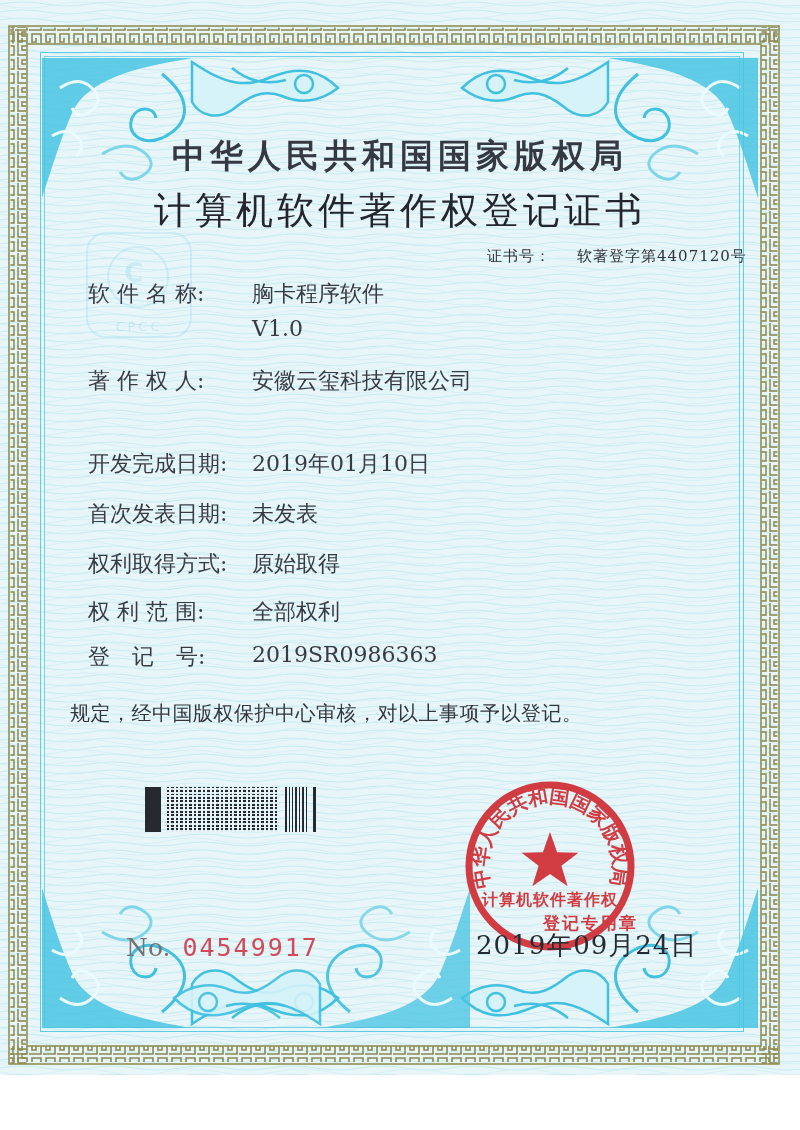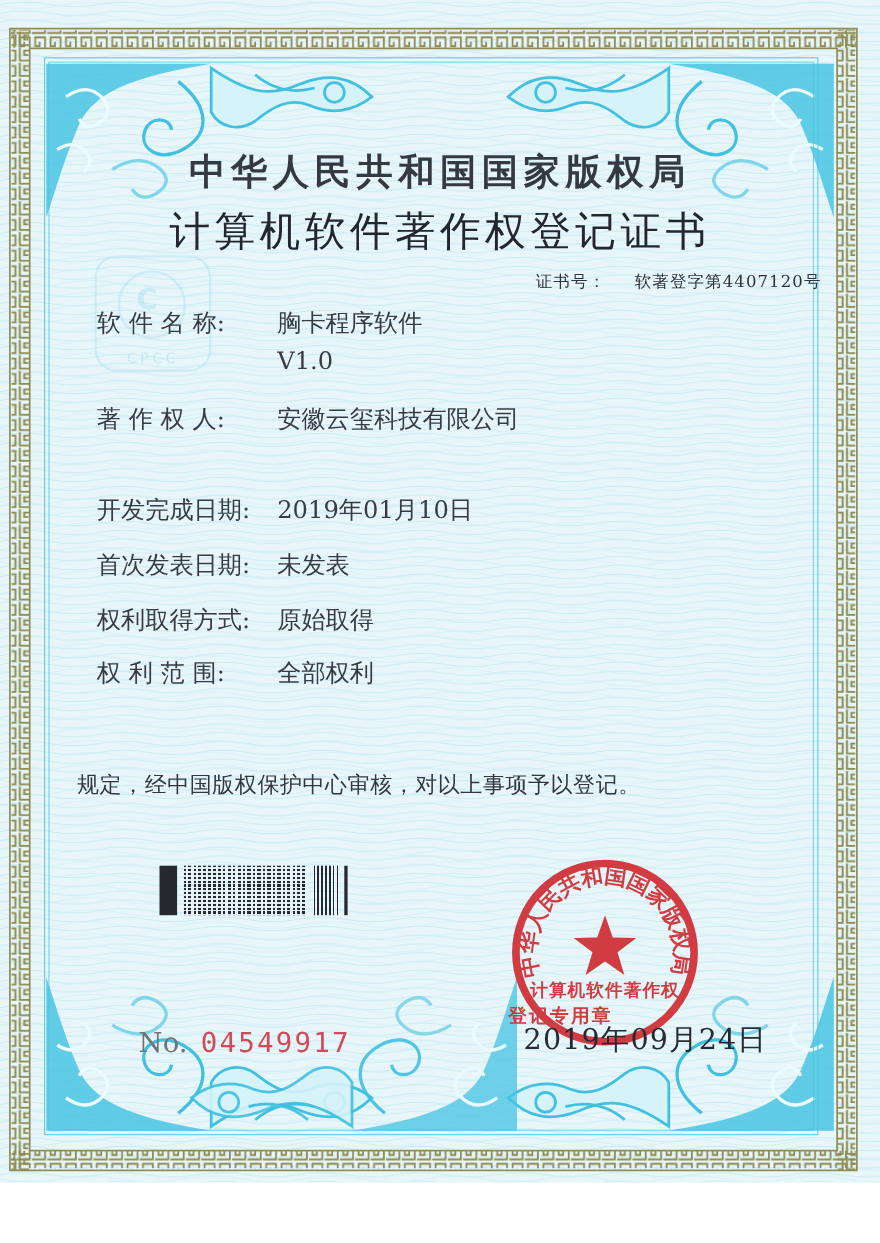--- a/index.html
+++ b/index.html
@@ -32,21 +32,21 @@
   .cpcc{position:absolute;left:86px;top:232px;width:102px;height:102px;z-index:2;opacity:.55;
     border:2px solid rgba(126,205,230,.45);border-radius:20px;}
   .cpcc .c-circle{position:absolute;left:19px;top:12px;width:58px;height:58px;border:2px solid rgba(126,205,230,.45);border-radius:50%;}
   .cpcc .c-glyph{position:absolute;left:36px;top:24px;font-size:26px;color:rgba(126,205,230,.5);font-family:"DejaVu Sans",sans-serif;font-weight:bold;}
   .cpcc .c-text{position:absolute;left:0;bottom:2px;width:100%;text-align:center;font-size:13px;
     letter-spacing:3px;color:rgba(126,205,230,.55);font-family:"DejaVu Sans",sans-serif;}
   .seal{position:absolute;left:462px;top:778px;width:176px;height:176px;z-index:4;opacity:.93;}
   .seal svg{position:absolute;left:0;top:0;}
   .seal .s-line1{position:absolute;left:0;top:112px;width:176px;text-align:center;font-weight:bold;
     font-size:16px;color:#d02f35;letter-spacing:1px;}
-  .seal .s-line2{position:absolute;left:0;top:134px;width:176px;text-align:left;font-weight:bold;
+  .seal .s-line2{position:absolute;left:0;top:134px;width:176px;text-align:right;font-weight:bold;
     font-size:17px;color:#d02f35;letter-spacing:2px;}
   .seal-date{position:absolute;left:476px;top:928px;font-size:26px;color:#262a33;letter-spacing:1px;z-index:5;}
   .serial{position:absolute;left:126px;top:933px;z-index:3;white-space:nowrap;}
   .serial .s-prefix{font-size:25px;color:#737373;}
   .serial .s-number{font-size:25px;font-family:"DejaVu Sans Mono","Liberation Mono",monospace;
     color:#d24a58;margin-left:12px;letter-spacing:2px;}
 </style>
 </head>
 <body>
 
@@ -131,20 +131,23 @@
   </div>
 
   <div class="row" style="top:549px">
     <span class="lbl">权利取得方式:</span><span class="val">原始取得</span>
   </div>
 
   <div class="row" style="top:597px">
     <span class="lbl">权 利 范 围:</span><span class="val">全部权利</span>
   </div>
 
+  <div class="row" style="top:642px">
+    <span class="lbl">登　记　号:</span><span class="val">2019SR0986363</span>
+  </div>
 
   <div class="statement">
     <div class="l2">规定，经中国版权保护中心审核，对以上事项予以登记。</div>
   </div>
 
   <div class="barcode"></div>
 
   <div class="seal">
     <svg width="176" height="176" viewBox="0 0 176 176" aria-hidden="true">
       <circle cx="88" cy="88" r="81" fill="none" stroke="#d02f35" stroke-width="7"></circle>

